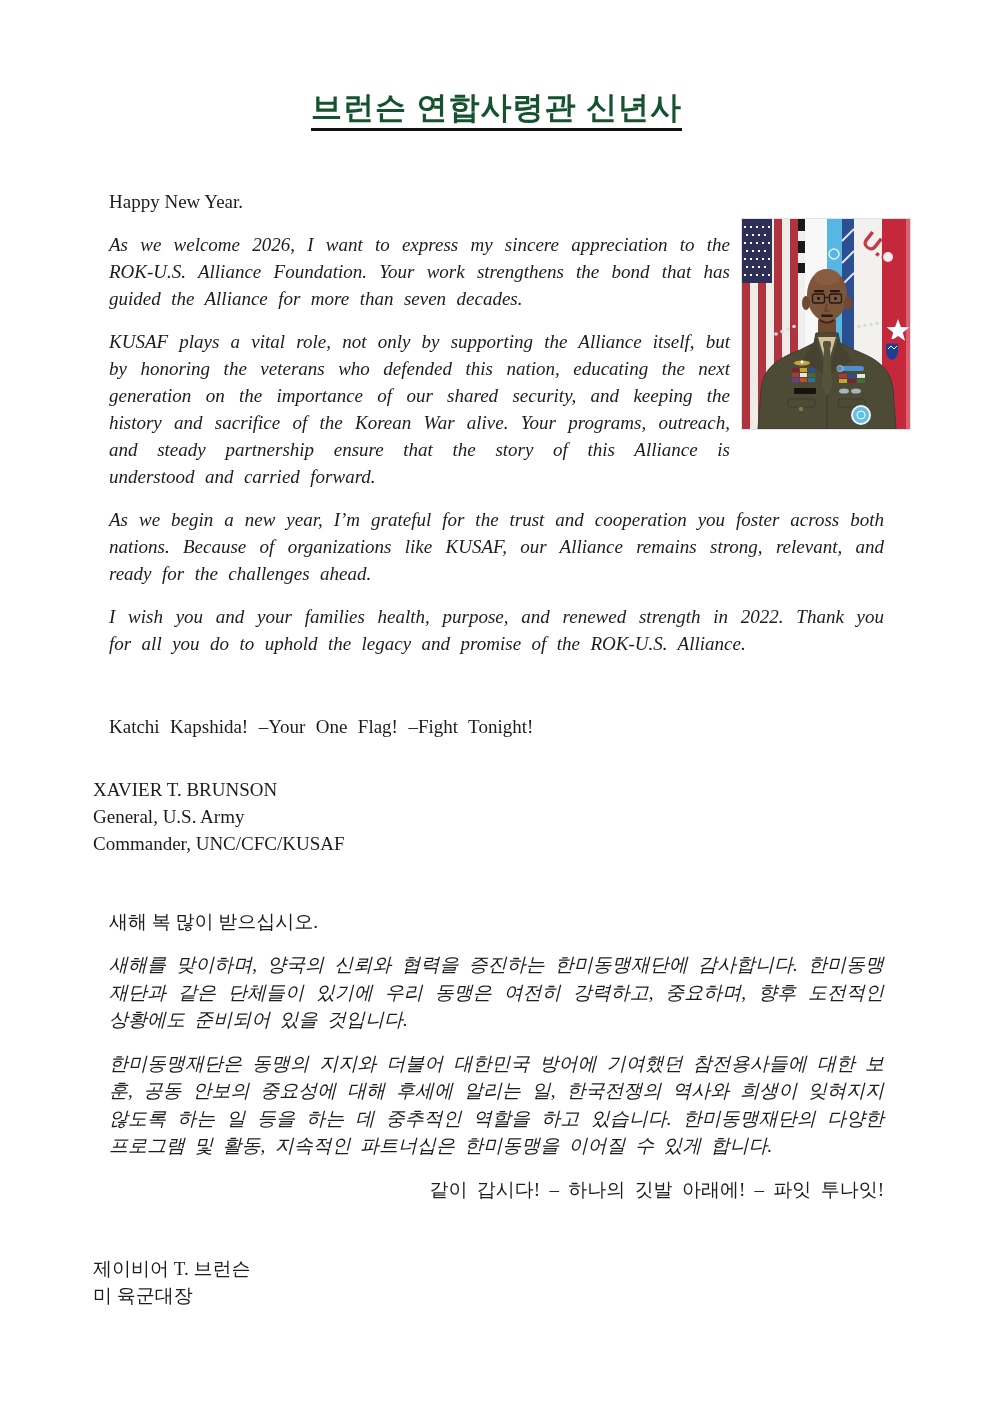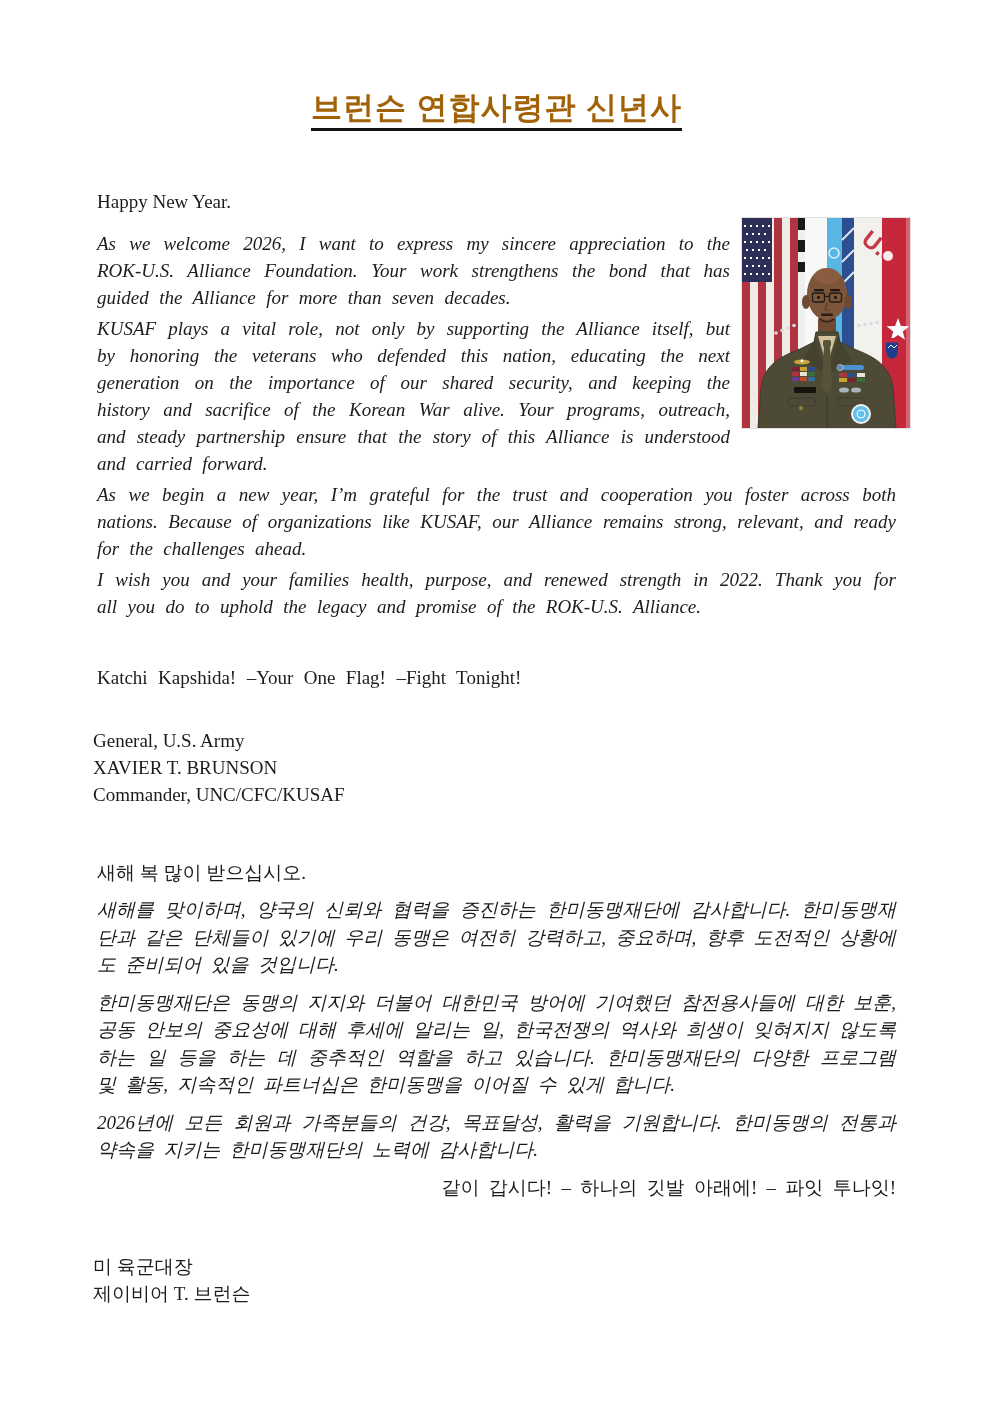--- a/index.html
+++ b/index.html
@@ -16,30 +16,30 @@
   }
   .doc-title {
     margin: 0;
     padding-top: 88px;
     text-align: center;
     font-family: "Liberation Sans", "DejaVu Sans", sans-serif;
     font-size: 31px;
     line-height: 40px;
     font-weight: bold;
     letter-spacing: 1px;
-    color: #a16207;
+    color: #14532d;
   }
   .doc-title .underline {
     border-bottom: 3px solid #111111;
     padding-bottom: 3px;
   }
   .en, .ko {
     font-size: 19px;
     line-height: 27px;
-    margin: 4px;
+    margin: 16px;
   }
   .greeting-en { margin-top: 60px; }
   .en-body { margin-top: 15px; }
   .just {
     text-align: justify;
     word-spacing: 0.30em;
     font-style: italic;
   }
   .ko.just { word-spacing: 0.24em; line-height: 27.5px; }
   .photo-frame {
@@ -192,31 +192,30 @@
     <p class="en just">As we welcome 2026, I want to express my sincere appreciation to the ROK-U.S. Alliance Foundation. Your work strengthens the bond that has guided the Alliance for more than seven decades.</p>
     <p class="en just">KUSAF plays a vital role, not only by supporting the Alliance itself, but by honoring the veterans who defended this nation, educating the next generation on the importance of our shared security, and keeping the history and sacrifice of the Korean War alive. Your programs, outreach, and steady partnership ensure that the story of this Alliance is understood and carried forward.</p>
     <p class="en just">As we begin a new year, I’m grateful for the trust and cooperation you foster across both nations. Because of organizations like KUSAF, our Alliance remains strong, relevant, and ready for the challenges ahead.</p>
     <p class="en just">I wish you and your families health, purpose, and renewed strength in 2022. Thank you for all you do to uphold the legacy and promise of the ROK-U.S. Alliance.</p>
     <div class="clear"></div>
   </div>
 
   <p class="en motto-en">Katchi Kapshida! –Your One Flag! –Fight Tonight!</p>
 
   <div class="sig-en">
+    <p class="en">XAVIER T. BRUNSON</p>
     <p class="en">General, U.S. Army</p>
-    <p class="en">XAVIER T. BRUNSON</p>
     <p class="en">Commander, UNC/CFC/KUSAF</p>
   </div>
 
   <p class="ko greeting-ko">새해 복 많이 받으십시오.</p>
 
   <p class="ko just ko-para">새해를 맞이하며, 양국의 신뢰와 협력을 증진하는 한미동맹재단에 감사합니다. 한미동맹재단과 같은 단체들이 있기에 우리 동맹은 여전히 강력하고, 중요하며, 향후 도전적인 상황에도 준비되어 있을 것입니다.</p>
   <p class="ko just ko-para">한미동맹재단은 동맹의 지지와 더불어 대한민국 방어에 기여했던 참전용사들에 대한 보훈, 공동 안보의 중요성에 대해 후세에 알리는 일, 한국전쟁의 역사와 희생이 잊혀지지 않도록 하는 일 등을 하는 데 중추적인 역할을 하고 있습니다. 한미동맹재단의 다양한 프로그램 및 활동, 지속적인 파트너십은 한미동맹을 이어질 수 있게 합니다.</p>
-  <p class="ko just ko-para">2026년에 모든 회원과 가족분들의 건강, 목표달성, 활력을 기원합니다. 한미동맹의 전통과 약속을 지키는 한미동맹재단의 노력에 감사합니다.</p>
 
   <p class="ko motto-ko">같이 갑시다! – 하나의 깃발 아래에! – 파잇 투나잇!</p>
 
   <div class="sig-ko">
+    <p class="ko">제이비어 T. 브런슨</p>
     <p class="ko">미 육군대장</p>
-    <p class="ko">제이비어 T. 브런슨</p>
   </div>
 
 </div>
 
 </body></html>

